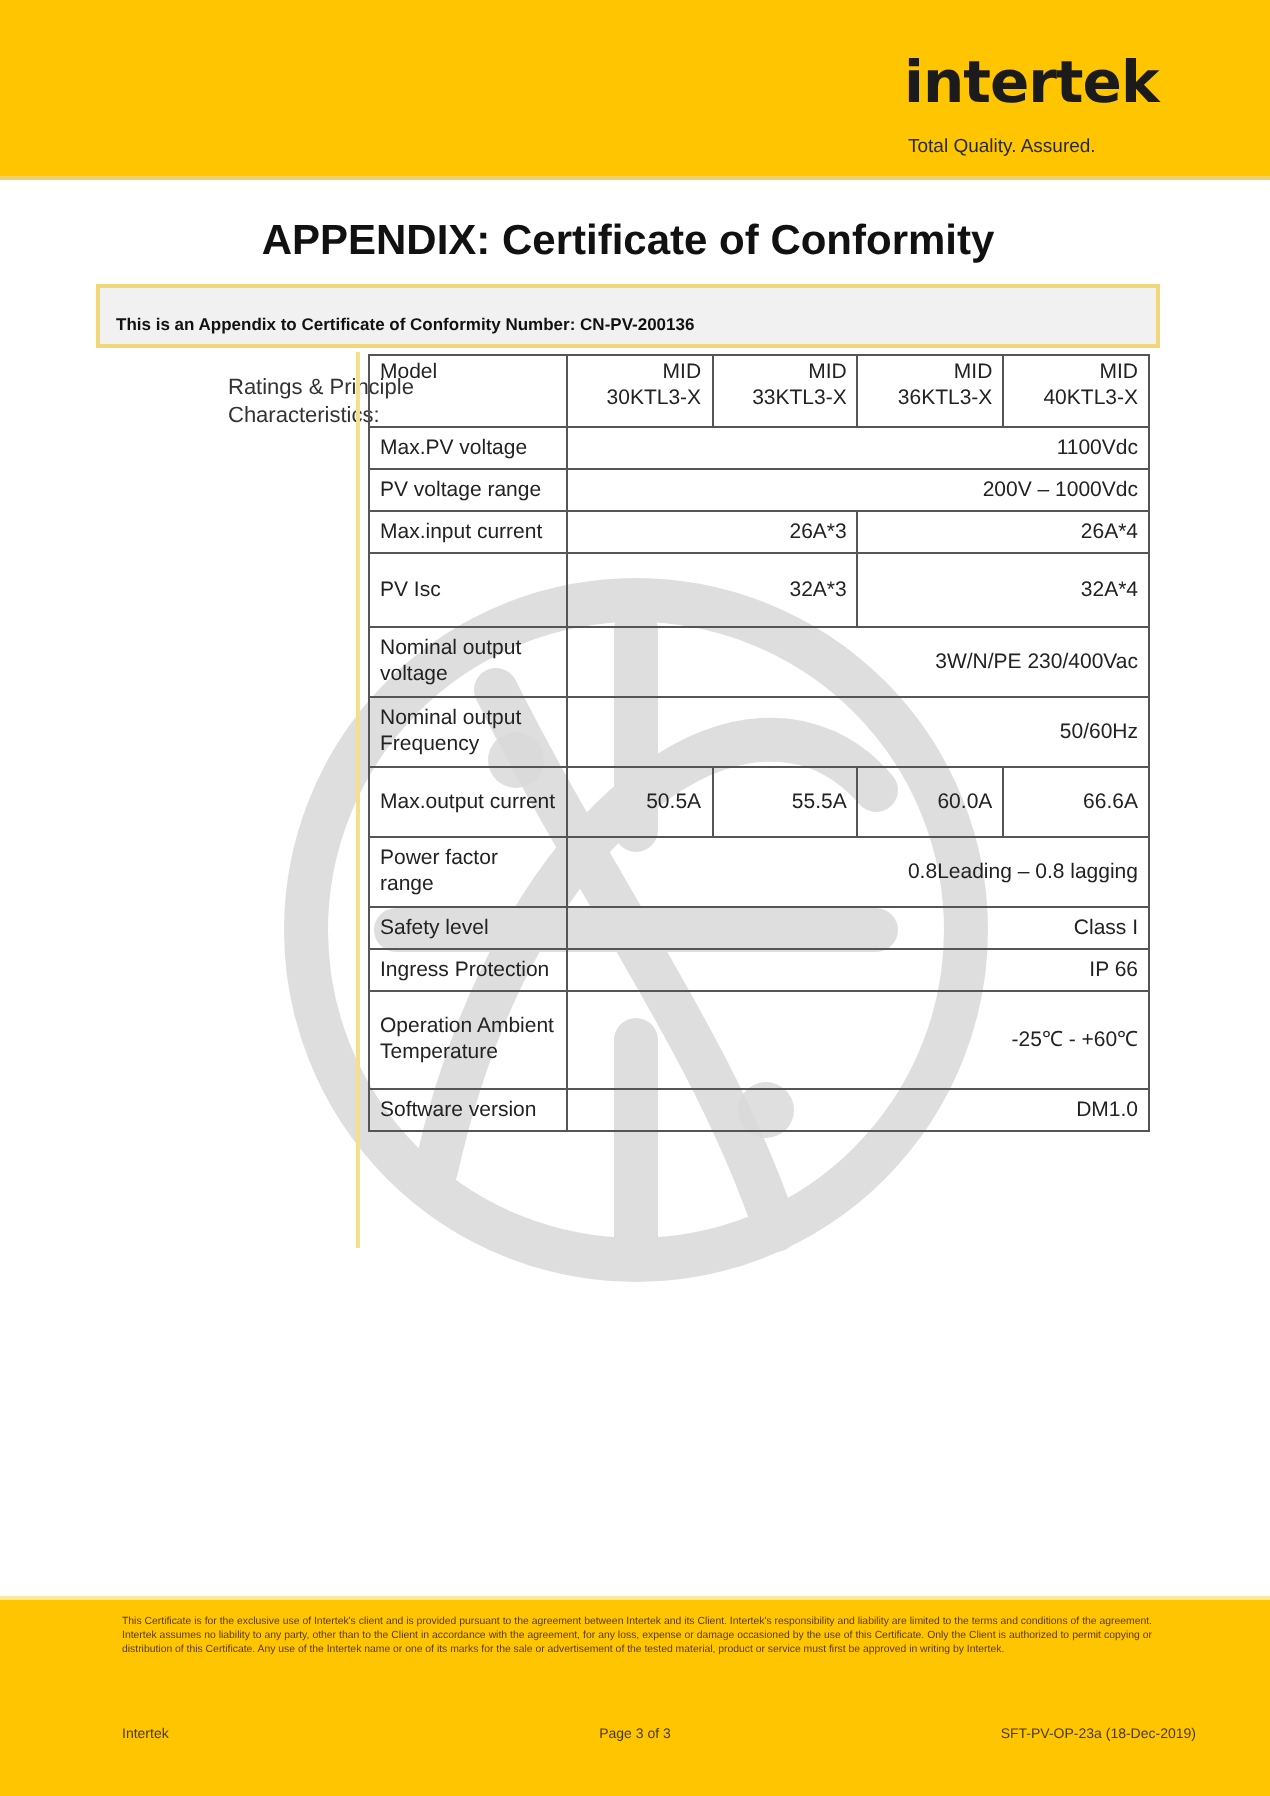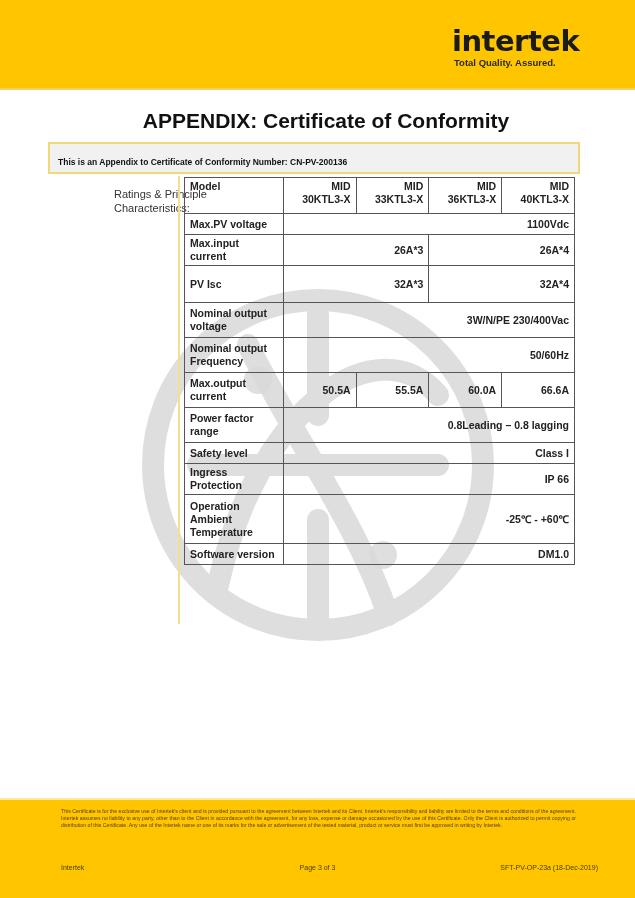--- a/index.html
+++ b/index.html
@@ -1,28 +1,28 @@
 <!DOCTYPE html>
 <html><head>
   <meta charset="utf-8">
   <style>
     html, body { margin: 0; padding: 0; }
     body { width: 635px; height: 898px; position: relative; background: #ffffff; overflow: hidden; font-family: "Liberation Sans", sans-serif; color: #1a1a1a; }
     .header-band { position: absolute; left: 0; top: 0; width: 635px; height: 88px; background: #ffc600; border-bottom: 2px solid #f0d266; }
     .logo { position: absolute; left: 452px; top: 26px; }
     .logo-word { font-family: "DejaVu Sans", sans-serif; font-size: 29px; font-weight: bold; color: #1b1b1b; letter-spacing: -0.5px; line-height: 30px; }
-    .logo-tag { font-family: "Liberation Sans", sans-serif; font-size: 9.5px; font-weight: bold; color: #2a2a2a; margin-top: 1px; margin-left: 2px; }
+    .logo-tag { font-family: "Liberation Sans", sans-serif; font-size: 9.5px; font-weight: normal; color: #2a2a2a; margin-top: 12px; margin-left: 2px; }
     .watermark { position: absolute; left: 138px; top: 285px; width: 360px; height: 360px; pointer-events: none; }
-    .title { position: absolute; left: 16px; top: 109px; width: 620px; text-align: center; font-size: 21px; font-weight: bold; color: #111; }
+    .title { position: absolute; left: 4px; top: 109px; width: 620px; text-align: center; font-size: 21px; font-weight: bold; color: #111; }
     .appendix-box { position: absolute; left: 48px; top: 142px; width: 528px; height: 28px; background: #f1f1f1; border: 2px solid #f2d77a; border-radius: 0; }
     .appendix-text { position: absolute; left: 8px; top: 13px; font-size: 8.5px; font-weight: bold; color: #111; }
     .side-label { position: absolute; left: 66px; top: 187px; width: 110px; font-size: 11px; color: #333; line-height: 14px; margin-left: 48px; }
     .side-rule { position: absolute; left: 178px; top: 176px; width: 2px; height: 448px; background: #f6df8a; }
     table.spec { position: absolute; left: 184px; top: 177px; width: 391px; border-collapse: collapse; font-size: 10.5px; color: #222; background: transparent; }
-    table.spec td { border: 1px solid #555; padding: 2px 5px; line-height: 13px; vertical-align: middle; font-weight: bold; }
+    table.spec td { border: 1px solid #555; padding: 2px 5px; line-height: 13px; vertical-align: middle; }
     table.spec td.lbl { text-align: left; width: 88px; }
     table.spec td.val { text-align: right; }
     table.spec tr.hdr td.val { vertical-align: top; }
     table.spec tr.hdr td.lbl { vertical-align: top; }
     .footer-band { position: absolute; left: 0; top: 798px; width: 635px; height: 100px; background: #ffc600; border-top: 2px solid #fbe7a0; }
     .disclaimer { position: absolute; left: 61px; top: 8px; width: 515px; font-size: 5.2px; line-height: 7px; color: #5a3a10; text-align: justify; }
     .foot-left { position: absolute; left: 61px; top: 64px; font-size: 7px; color: #4a3a10; }
     .foot-center { position: absolute; left: 0; width: 635px; top: 64px; text-align: center; font-size: 7px; color: #4a3a10; }
     .foot-right { position: absolute; right: 37px; top: 64px; font-size: 7px; color: #4a3a10; }
   </style>
@@ -67,20 +67,24 @@
     <td class="val" style="width:62px">MID 30KTL3-X</td>
     <td class="val" style="width:62px">MID 33KTL3-X</td>
     <td class="val" style="width:62px">MID 36KTL3-X</td>
     <td class="val" style="width:62px">MID 40KTL3-X</td>
   </tr>
   <tr style="height:21px">
     <td class="lbl">Max.PV voltage</td>
     <td class="val" colspan="4">1100Vdc</td>
   </tr>
   <tr style="height:21px">
+    <td class="lbl">PV voltage range</td>
+    <td class="val" colspan="4">200V – 1000Vdc</td>
+  </tr>
+  <tr style="height:21px">
     <td class="lbl">Max.input current</td>
     <td class="val" colspan="2">26A*3</td>
     <td class="val" colspan="2">26A*4</td>
   </tr>
   <tr style="height:37px">
     <td class="lbl">PV Isc</td>
     <td class="val" colspan="2">32A*3</td>
     <td class="val" colspan="2">32A*4</td>
   </tr>
   <tr style="height:35px">

